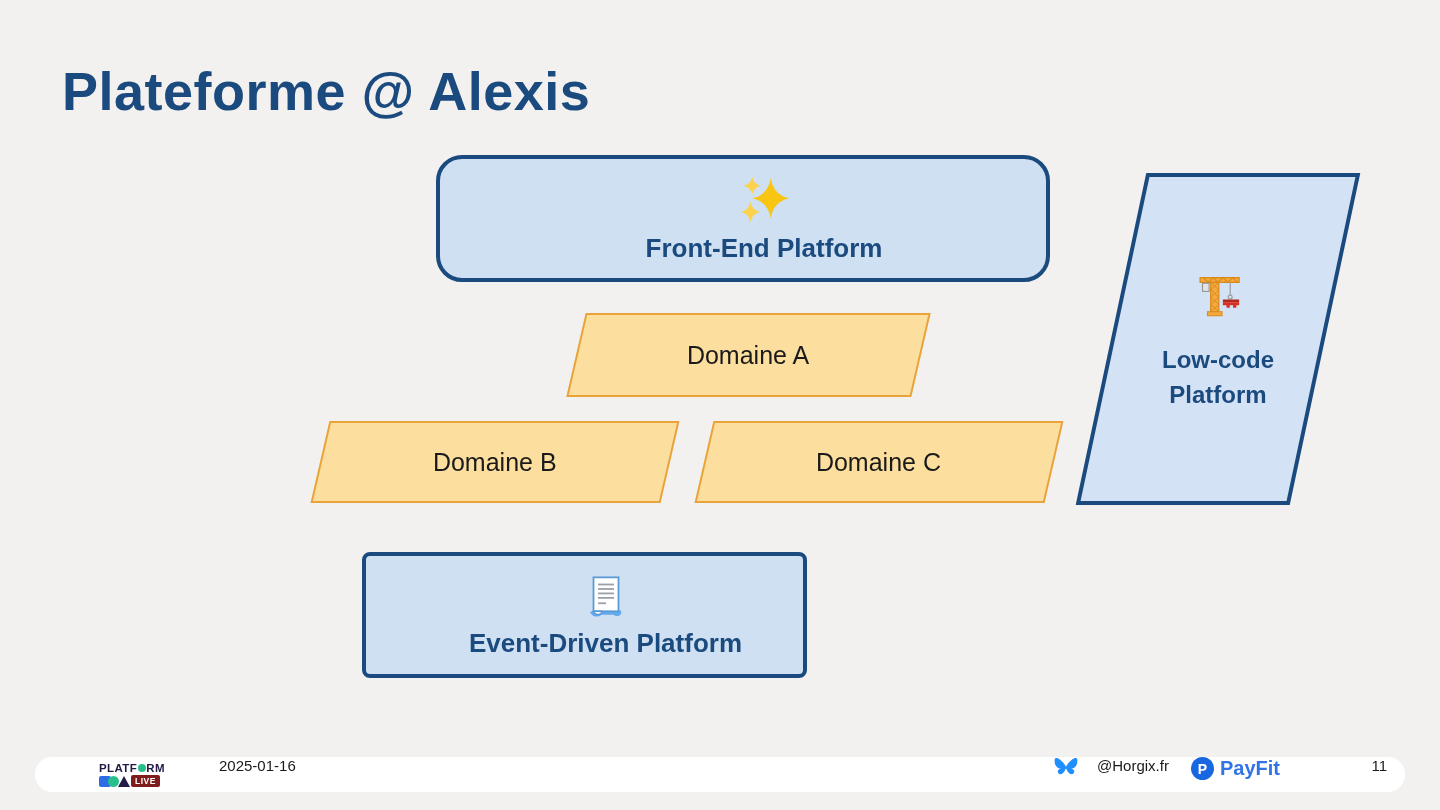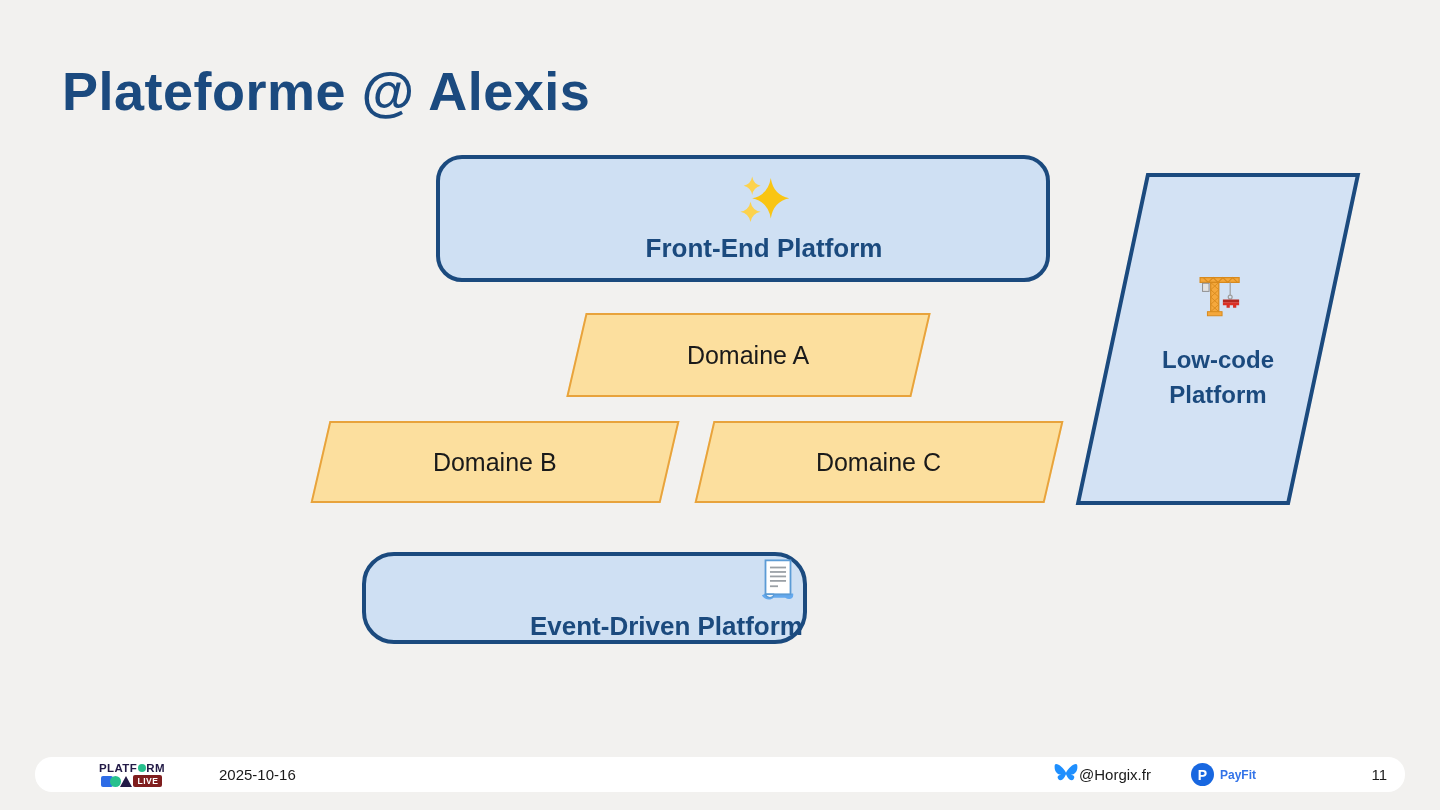--- a/index.html
+++ b/index.html
@@ -23,21 +23,21 @@
     background:#cfe0f3;
     border:4px solid #1b4a7e;
     display:flex; flex-direction:column;
     align-items:center; justify-content:center;padding-left:42px;
   }
   .panel .panel-label {
     font-size:26px; font-weight:bold; color:#1b4a7e;
     margin-top:6px;
   }
   #front-end-panel { left:436px; top:155px; width:614px; height:127px; border-radius:26px; }
-  #event-driven-panel { left:362px; top:552px; width:445px; height:92px; border-radius:32px;align-items:flex-end; }
+  #event-driven-panel { left:362px; top:552px; width:445px; height:126px; border-radius:8px; }
 
   
   .domain {
     position:absolute;
     background:#fcdf9e;
     border:2px solid #e8a33c;
     transform:skewX(-13deg);
     display:flex; align-items:center; justify-content:center;
   }
   .domain .domain-label {
@@ -64,21 +64,21 @@
     margin-top:2px;
   }
   #low-code-panel .lc-gap { height:22px; }
 
   
   .footer-bar {
     position:absolute; left:35px; top:757px; width:1370px; height:35px;
     background:#ffffff; border-radius:17px;
     font-size:15px; color:#1a1a1a;
   }
-  .footer-bar > div { position:absolute; top:0; height:35px; display:flex; align-items:center; }
+  .footer-bar > div { position:absolute; top:0; height:35px; display:flex; }
 
   .pc-logo { left:64px; flex-direction:column; justify-content:center; }
   .pc-row1 {
     display:flex; align-items:center;
     font-size:11.5px; font-weight:bold; color:#221a46; letter-spacing:0.4px; line-height:12px;
   }
   .pc-dot { width:8px; height:8px; border-radius:50%; background:#27c08d; margin:0 0.5px; }
   .pc-row2 { display:flex; align-items:center; height:12px; margin-top:1px; }
   .pc-sq { width:12px; height:11px; background:#2e6ce6; border-radius:2px; }
   .pc-circle { width:11px; height:11px; border-radius:50%; background:#27c08d; margin-left:-3px; }
@@ -89,28 +89,28 @@
   }
   .pc-live {
     background:#7f1d1d; color:#ffffff; font-size:8.5px; font-weight:bold;
     padding:1px 4px; border-radius:2px; margin-left:1px; letter-spacing:0.5px;
   }
 
   .footer-date { left:184px; }
   .footer-talk-title { left:285px; width:510px; justify-content:center; }
   .footer-author { left:810px; width:200px; justify-content:center; }
   .footer-bsky { left:1018px; }
-  .footer-bsky .handle { margin-left:0; }
+  .footer-bsky .handle { margin-left:18px; }
   .footer-payfit { left:1156px; }
   .payfit-mark {
     width:23px; height:23px; border-radius:50%; background:#1867e0;
     color:#ffffff; font-weight:bold; font-size:14px;
     display:flex; align-items:center; justify-content:center;
   }
-  .payfit-word { margin-left:6px; color:#3273e8; font-weight:bold; font-size:12px; }
+  .payfit-word { margin-left:6px; color:#3273e8; font-weight:bold; font-size:20px; }
   .footer-page { right:18px; }
 
   .icon-block { line-height:0; }
 </style>
 </head>
 <body>
 
 <div class="slide-title">Plateforme @ Alexis</div>
 
 <div class="panel" id="front-end-panel">
@@ -181,21 +181,21 @@
       <span>RM</span>
     </div>
     <div class="pc-row2">
       <span class="pc-sq"></span>
       <span class="pc-circle"></span>
       <span class="pc-tri"></span>
       <span class="pc-live">LIVE</span>
     </div>
   </div>
 
-  <div class="footer-date">2025-10-16</div>
+  <div class="footer-date">2025-01-16</div>
 
 
 
   <div class="footer-bsky">
     <span class="icon-block">
       <svg width="26" height="23" viewBox="0 0 24 21">
         <path d="M12 8.8 C10 4.8 5.5 0.8 3 0.8 C1.5 0.8 1.5 2.3 1.5 3.8 C1.5 6.8 3 10.3 7.5 10.8 C4.5 11.3 3.5 12.8 5 14.8 C6.5 16.8 9.5 15.3 11 12.3 L12 10.3 L13 12.3 C14.5 15.3 17.5 16.8 19 14.8 C20.5 12.8 19.5 11.3 16.5 10.8 C21 10.3 22.5 6.8 22.5 3.8 C22.5 2.3 22.5 0.8 21 0.8 C18.5 0.8 14 4.8 12 8.8 Z" fill="#1f8ffe"></path>
       </svg>
     </span>
     <span class="handle">@Horgix.fr</span>

